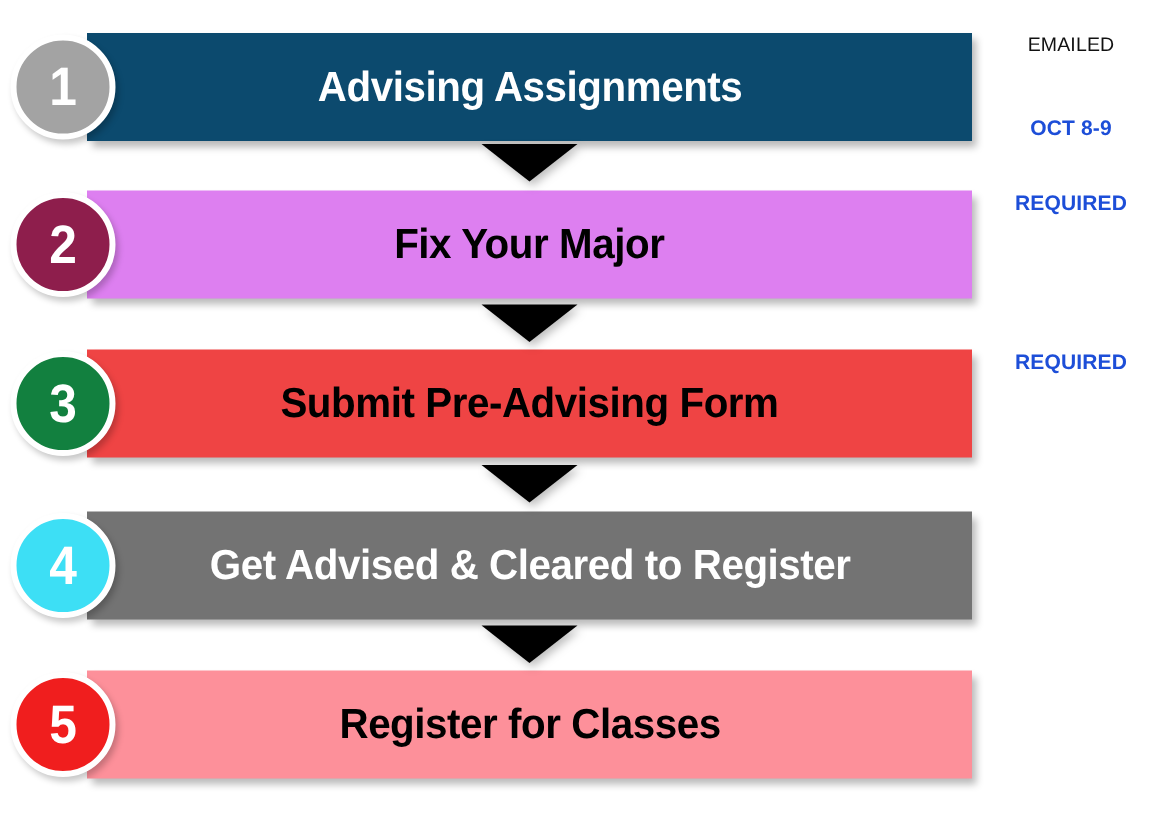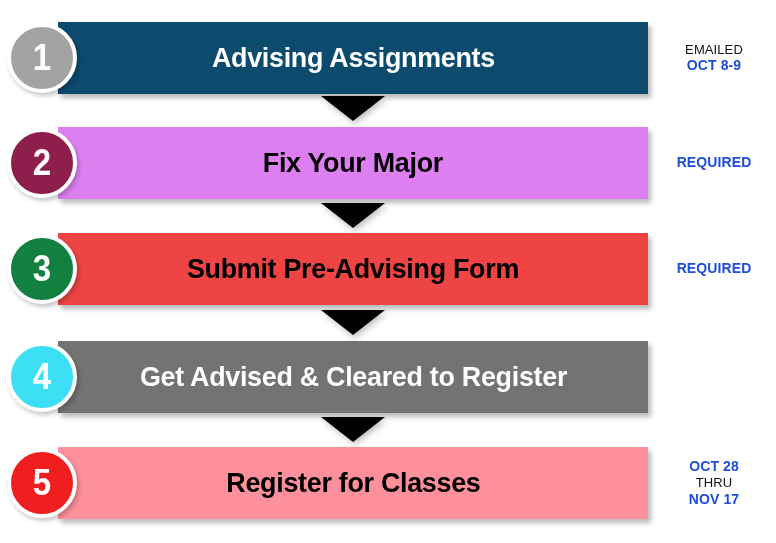--- a/index.html
+++ b/index.html
@@ -81,21 +81,21 @@
 
   .note {
     position: absolute;
     left: 662px;
     width: 104px;
     top: 0;
     height: 72px;
     display: flex;
     flex-direction: column;
     align-items: center;
-    justify-content: center;
+    justify-content: space-between;
     text-align: center;
   }
 
   .note-line {
     font-family: "Liberation Sans", sans-serif;
     line-height: 1.22;
     white-space: nowrap;
   }
   .note-line.plain {
     font-size: 13px;
@@ -167,23 +167,18 @@
         <span class="badge-num">4</span>
       </div>
     </div>
     <div class="step-row" style="top: 447px;">
       <div class="bar" style="background: rgb(253, 144, 154);">
         <div class="bar-label" style="color: rgb(0, 0, 0);">Register for Classes</div>
       </div>
       <div class="badge" style="background: rgb(240, 30, 30);">
         <span class="badge-num">5</span>
       </div>
-      <div class="note">
-        <div class="note-line accent">OCT 28</div>
-        <div class="note-line plain">THRU</div>
-        <div class="note-line accent">NOV 17</div>
-      </div>
     </div>
     <div class="arrow" style="top: 96px;"></div>
     <div class="arrow" style="top: 203px;"></div>
     <div class="arrow" style="top: 310px;"></div>
     <div class="arrow" style="top: 417px;"></div>
   </div>
 
 </body></html>

